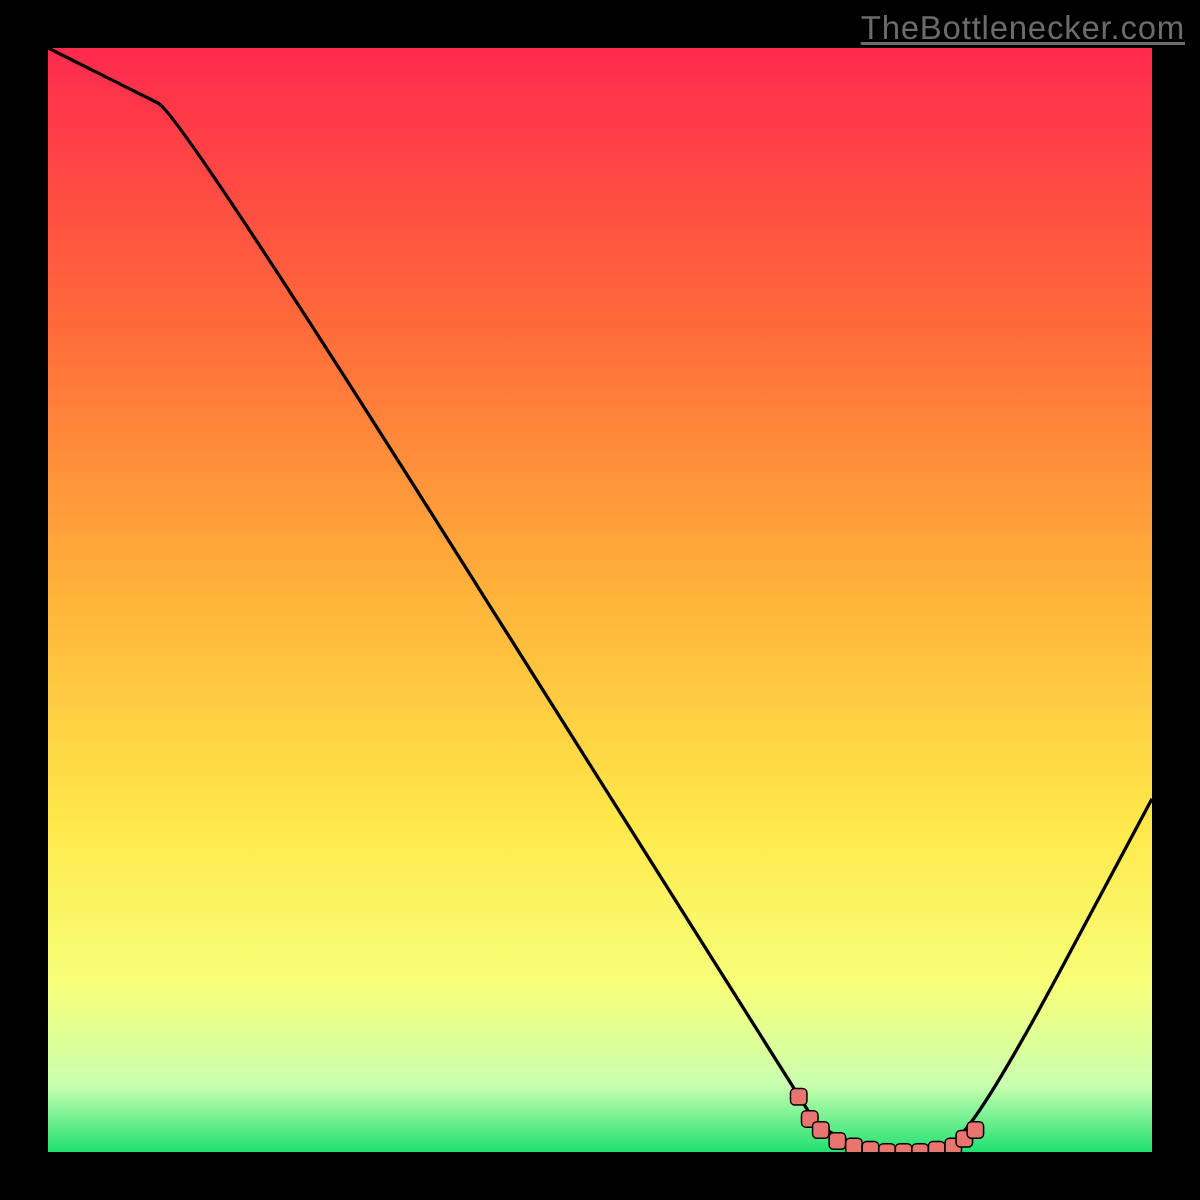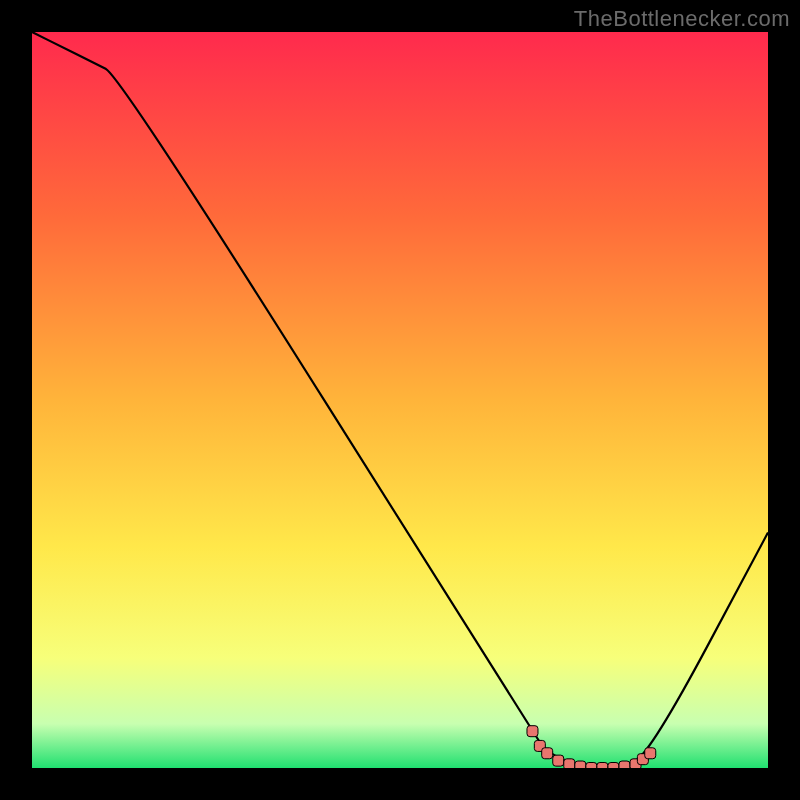--- a/index.html
+++ b/index.html
@@ -19,20 +19,21 @@
   }
   .watermark {
     position: absolute;
     top: 6px;
     right: 10px;
     color: #6b6b6b;
     font-size: 22px;
     font-weight: 500;
     letter-spacing: 0.5px;
     user-select: none;
+    text-decoration: underline;
   }
   .plot {
     position: absolute;
     left: 32px;
     top: 32px;
     width: 736px;
     height: 736px;
   }
   svg {
     display: block;

